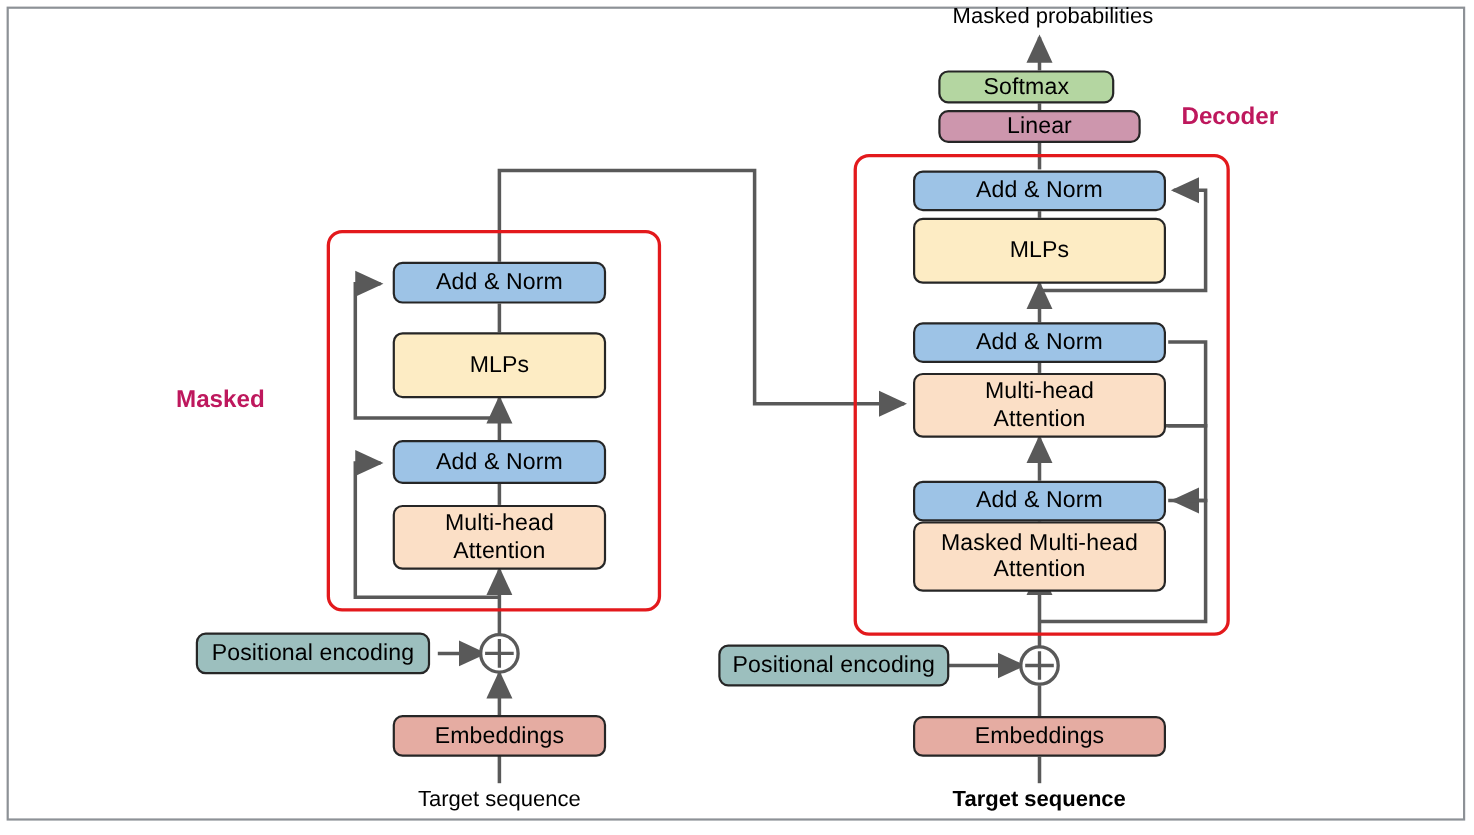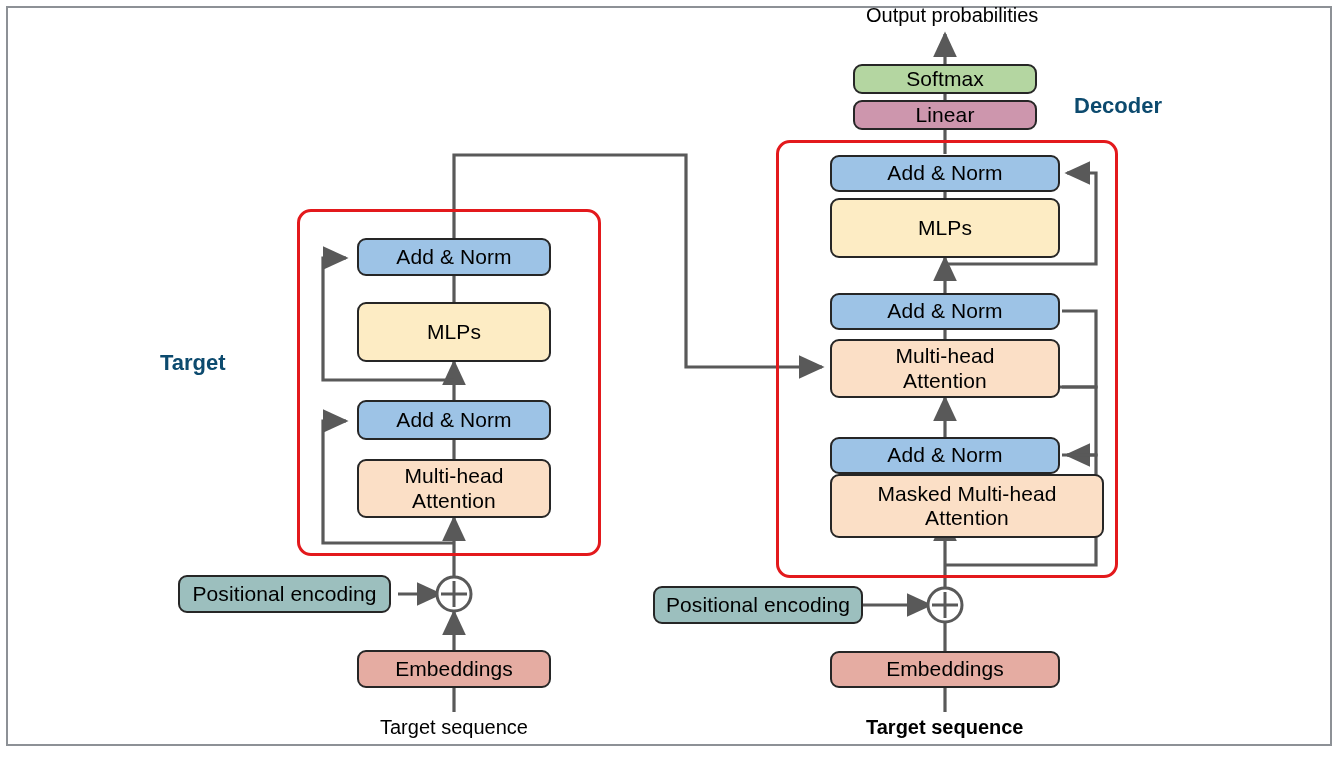--- a/index.html
+++ b/index.html
@@ -52,21 +52,21 @@
     position: absolute;
     box-sizing: border-box;
     border: 3px solid #e3191c;
     border-radius: 14px;
     background: transparent;
   }
   .grp-label {
     position: absolute;
     font-size: 22px;
     font-weight: bold;
-    color: #0c4a6e;
+    color: #be185d;
     white-space: nowrap;
   }
   .plain-label {
     position: absolute;
     font-size: 20px;
     color: #000000;
     white-space: nowrap;
   }
 </style>
 </head>
@@ -142,21 +142,21 @@
     </g>
     <g>
       <circle cx="945" cy="605" r="17" fill="#ffffff" stroke="#595959" stroke-width="3"></circle>
       <path d="M932,605 L958,605 M945,592 L945,618" stroke="#595959" stroke-width="3"></path>
     </g>
   </svg>
 
   <div class="group-box" style="left:297px; top:209px; width:304px; height:347px;"></div>
   <div class="group-box" style="left:776px; top:140px; width:342px; height:438px;"></div>
 
-  <div class="grp-label" style="left:160px; top:350px;">Target</div>
+  <div class="grp-label" style="left:160px; top:350px;">Masked</div>
   <div class="grp-label" style="left:1074px; top:93px;">Decoder</div>
 
   <div class="node" style="left:357px; top:238px; width:194px; height:38px; background:#9dc3e6;">
     <span>Add &amp; Norm</span>
   </div>
 
   <div class="node" style="left:357px; top:302px; width:194px; height:60px; background:#fdecc4;">
     <span>MLPs</span>
   </div>
 
@@ -172,29 +172,29 @@
   <div class="node" style="left:178px; top:575px; width:213px; height:38px; background:#9cbfbe;">
     <span>Positional encoding</span>
   </div>
 
   <div class="node" style="left:357px; top:650px; width:194px; height:38px; background:#e5aca2;">
     <span>Embeddings</span>
   </div>
 
   <div class="plain-label" style="left:380px; top:716px;">Target sequence</div>
 
-  <div class="node" style="left:853px; top:64px; width:184px; height:30px; background:#b4d6a1;">
+  <div class="node" style="left:853px; top:64px; width:160px; height:30px; background:#b4d6a1;">
     <span>Softmax</span>
   </div>
 
   <div class="node" style="left:853px; top:100px; width:184px; height:30px; background:#cd96ad;">
     <span>Linear</span>
   </div>
 
-  <div class="plain-label" style="left:866px; top:4px;">Output probabilities</div>
+  <div class="plain-label" style="left:866px; top:4px;">Masked probabilities</div>
 
   <div class="node" style="left:830px; top:155px; width:230px; height:37px; background:#9dc3e6;">
     <span>Add &amp; Norm</span>
   </div>
 
   <div class="node" style="left:830px; top:198px; width:230px; height:60px; background:#fdecc4;">
     <span>MLPs</span>
   </div>
 
   <div class="node" style="left:830px; top:293px; width:230px; height:37px; background:#9dc3e6;">
@@ -203,21 +203,21 @@
 
   <div class="node" style="left:830px; top:339px; width:230px; height:59px; background:#fbdfc6;">
     <span>Multi-head
 Attention</span>
   </div>
 
   <div class="node" style="left:830px; top:437px; width:230px; height:37px; background:#9dc3e6;">
     <span>Add &amp; Norm</span>
   </div>
 
-  <div class="node" style="left:830px; top:474px; width:274px; height:64px; background:#fbdfc6;">
+  <div class="node" style="left:830px; top:474px; width:230px; height:64px; background:#fbdfc6;">
     <span>Masked Multi-head
 Attention</span>
   </div>
 
   <div class="node" style="left:653px; top:586px; width:210px; height:38px; background:#9cbfbe;">
     <span>Positional encoding</span>
   </div>
 
   <div class="node" style="left:830px; top:651px; width:230px; height:37px; background:#e5aca2;">
     <span>Embeddings</span>

